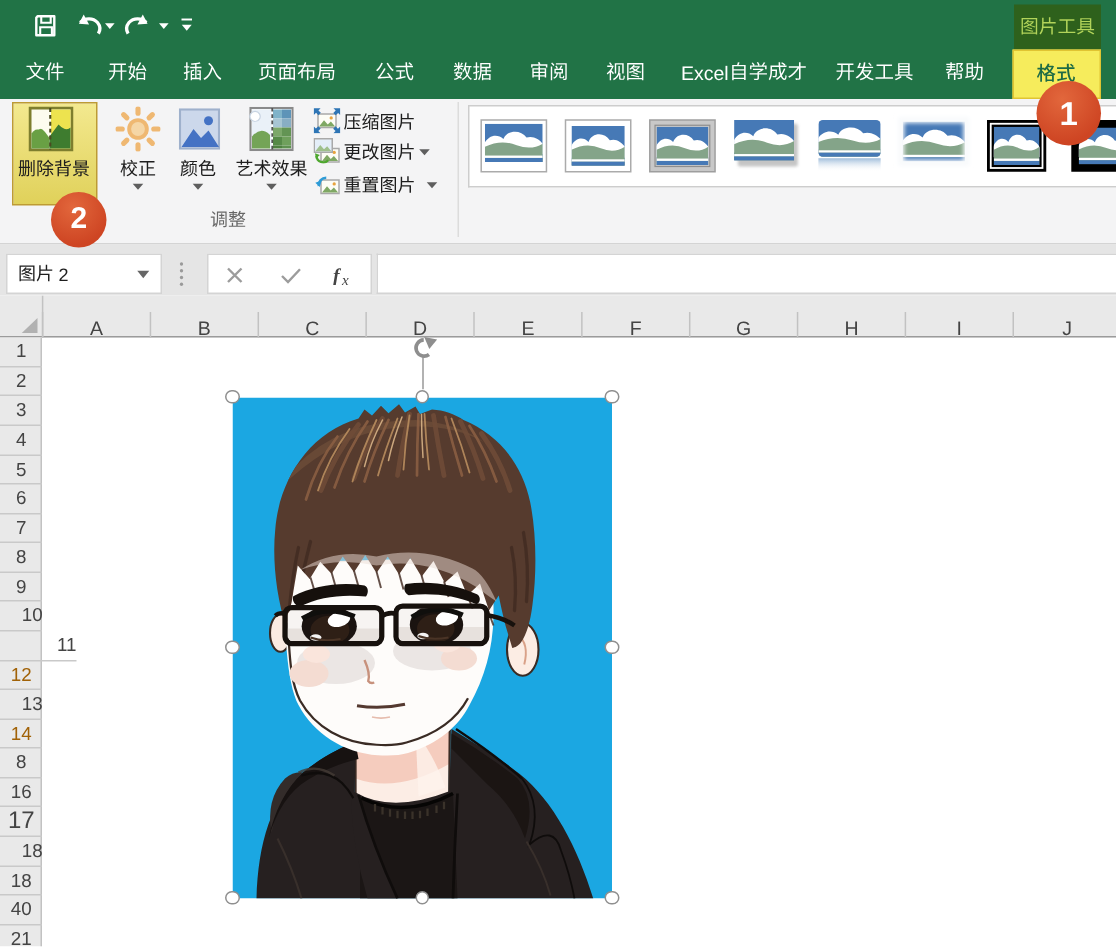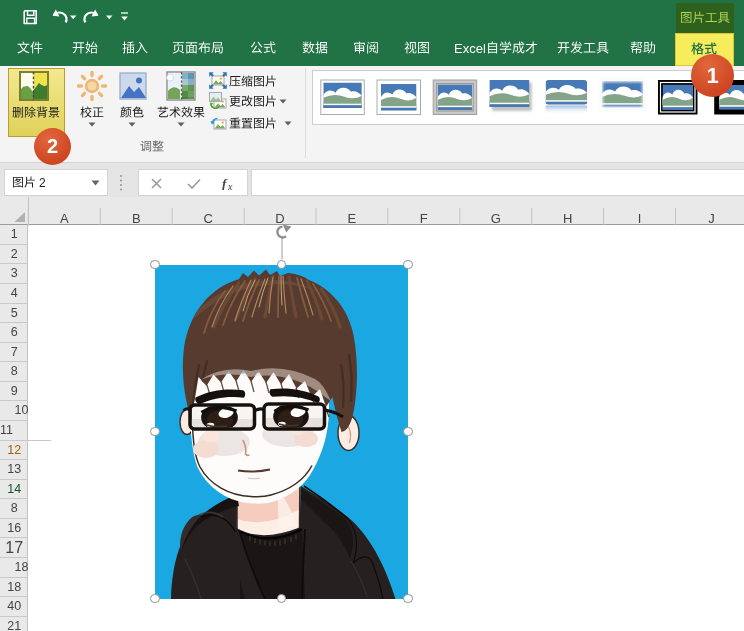--- a/index.html
+++ b/index.html
@@ -408,24 +408,24 @@
 <div class="abs" style="left:0;top:225.3px;width:28.4px;height:19.57px;line-height:19.57px;text-align:center;font-size:12.5px;color:#444;border-bottom:1px solid #C9C9C9">1</div>
 <div class="abs" style="left:0;top:244.9px;width:28.4px;height:19.57px;line-height:19.57px;text-align:center;font-size:12.5px;color:#444;border-bottom:1px solid #C9C9C9">2</div>
 <div class="abs" style="left:0;top:264.4px;width:28.4px;height:19.57px;line-height:19.57px;text-align:center;font-size:12.5px;color:#444;border-bottom:1px solid #C9C9C9">3</div>
 <div class="abs" style="left:0;top:284.0px;width:28.4px;height:19.57px;line-height:19.57px;text-align:center;font-size:12.5px;color:#444;border-bottom:1px solid #C9C9C9">4</div>
 <div class="abs" style="left:0;top:303.6px;width:28.4px;height:19.57px;line-height:19.57px;text-align:center;font-size:12.5px;color:#444;border-bottom:1px solid #C9C9C9">5</div>
 <div class="abs" style="left:0;top:323.1px;width:28.4px;height:19.57px;line-height:19.57px;text-align:center;font-size:12.5px;color:#444;border-bottom:1px solid #C9C9C9">6</div>
 <div class="abs" style="left:0;top:342.7px;width:28.4px;height:19.57px;line-height:19.57px;text-align:center;font-size:12.5px;color:#444;border-bottom:1px solid #C9C9C9">7</div>
 <div class="abs" style="left:0;top:362.3px;width:28.4px;height:19.57px;line-height:19.57px;text-align:center;font-size:12.5px;color:#444;border-bottom:1px solid #C9C9C9">8</div>
 <div class="abs" style="left:0;top:381.9px;width:28.4px;height:19.57px;line-height:19.57px;text-align:center;font-size:12.5px;color:#444;border-bottom:1px solid #C9C9C9">9</div>
 <div class="abs" style="left:0;top:401.4px;width:28.4px;height:19.57px;line-height:19.57px;text-align:right;font-size:12.5px;color:#444;border-bottom:1px solid #C9C9C9">10</div>
-<div class="abs" style="left:0;top:421.0px;width:51px;height:19.57px;line-height:19.57px;text-align:left;font-size:12.5px;color:#444;border-bottom:1px solid #C9C9C9">11</div>
+<div class="abs" style="left:0;top:421.0px;width:51px;height:19.57px;line-height:19.57px;text-align:right;font-size:12.5px;color:#444;border-bottom:1px solid #C9C9C9">11</div>
 <div class="abs" style="left:0;top:440.6px;width:28.4px;height:19.57px;line-height:19.57px;text-align:center;font-size:12.5px;color:#a16207;border-bottom:1px solid #C9C9C9">12</div>
-<div class="abs" style="left:0;top:460.1px;width:28.4px;height:19.57px;line-height:19.57px;text-align:center;font-size:12.5px;color:#444;border-bottom:1px solid #C9C9C9">13</div>
-<div class="abs" style="left:0;top:479.7px;width:28.4px;height:19.57px;line-height:19.57px;text-align:center;font-size:12.5px;color:#14532d;border-bottom:1px solid #C9C9C9">14</div>
+<div class="abs" style="left:0;top:460.1px;width:28.4px;height:19.57px;line-height:19.57px;text-align:right;font-size:12.5px;color:#444;border-bottom:1px solid #C9C9C9">13</div>
+<div class="abs" style="left:0;top:479.7px;width:28.4px;height:19.57px;line-height:19.57px;text-align:center;font-size:12.5px;color:#a16207;border-bottom:1px solid #C9C9C9">14</div>
 <div class="abs" style="left:0;top:499.3px;width:28.4px;height:19.57px;line-height:19.57px;text-align:center;font-size:12.5px;color:#444;border-bottom:1px solid #C9C9C9">8</div>
 <div class="abs" style="left:0;top:518.9px;width:28.4px;height:19.57px;line-height:19.57px;text-align:center;font-size:12.5px;color:#444;border-bottom:1px solid #C9C9C9">16</div>
 <div class="abs" style="left:0;top:538.4px;width:28.4px;height:19.57px;line-height:19.57px;text-align:center;font-size:16px;color:#444;border-bottom:1px solid #C9C9C9">17</div>
 <div class="abs" style="left:0;top:558.0px;width:28.4px;height:19.57px;line-height:19.57px;text-align:right;font-size:12.5px;color:#444;border-bottom:1px solid #C9C9C9">18</div>
 <div class="abs" style="left:0;top:577.6px;width:28.4px;height:19.57px;line-height:19.57px;text-align:center;font-size:12.5px;color:#444;border-bottom:1px solid #C9C9C9">18</div>
 <div class="abs" style="left:0;top:597.1px;width:28.4px;height:19.57px;line-height:19.57px;text-align:center;font-size:12.5px;color:#444;border-bottom:1px solid #C9C9C9">40</div>
 <div class="abs" style="left:0;top:616.7px;width:28.4px;height:19.57px;line-height:19.57px;text-align:center;font-size:12.5px;color:#444;border-bottom:1px solid #C9C9C9">21</div>
 <svg class="abs" style="left:155px;top:264.5px" width="253" height="334" viewBox="0 0 253 334">
 <rect width="253" height="334" fill="#1BA7E2"></rect>
 

